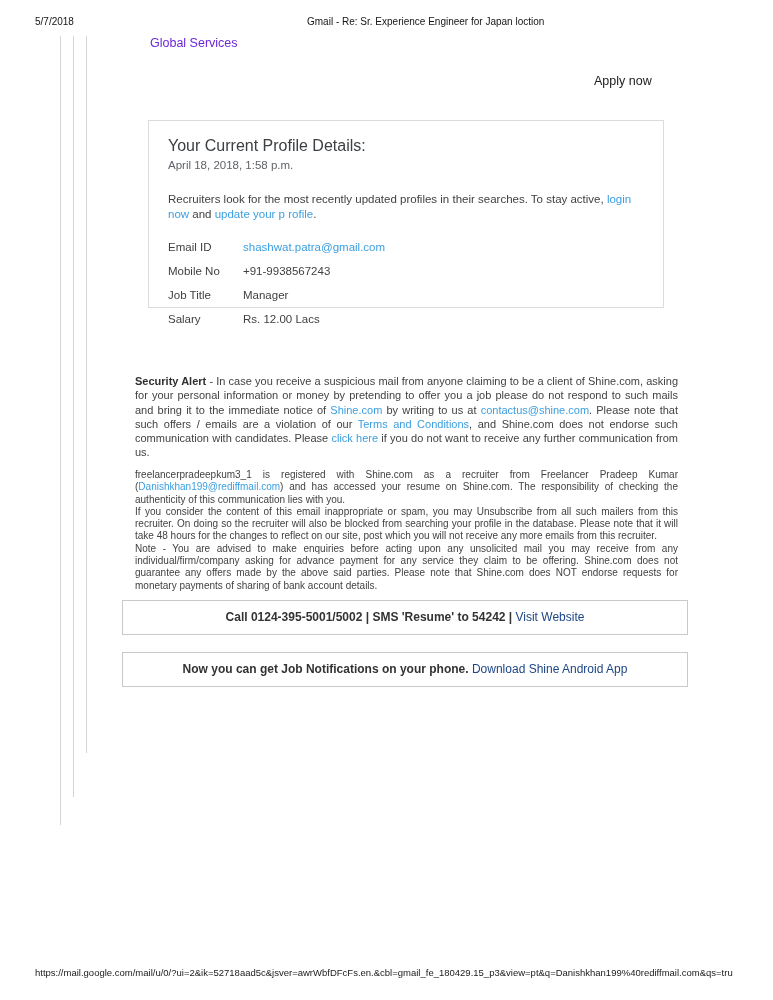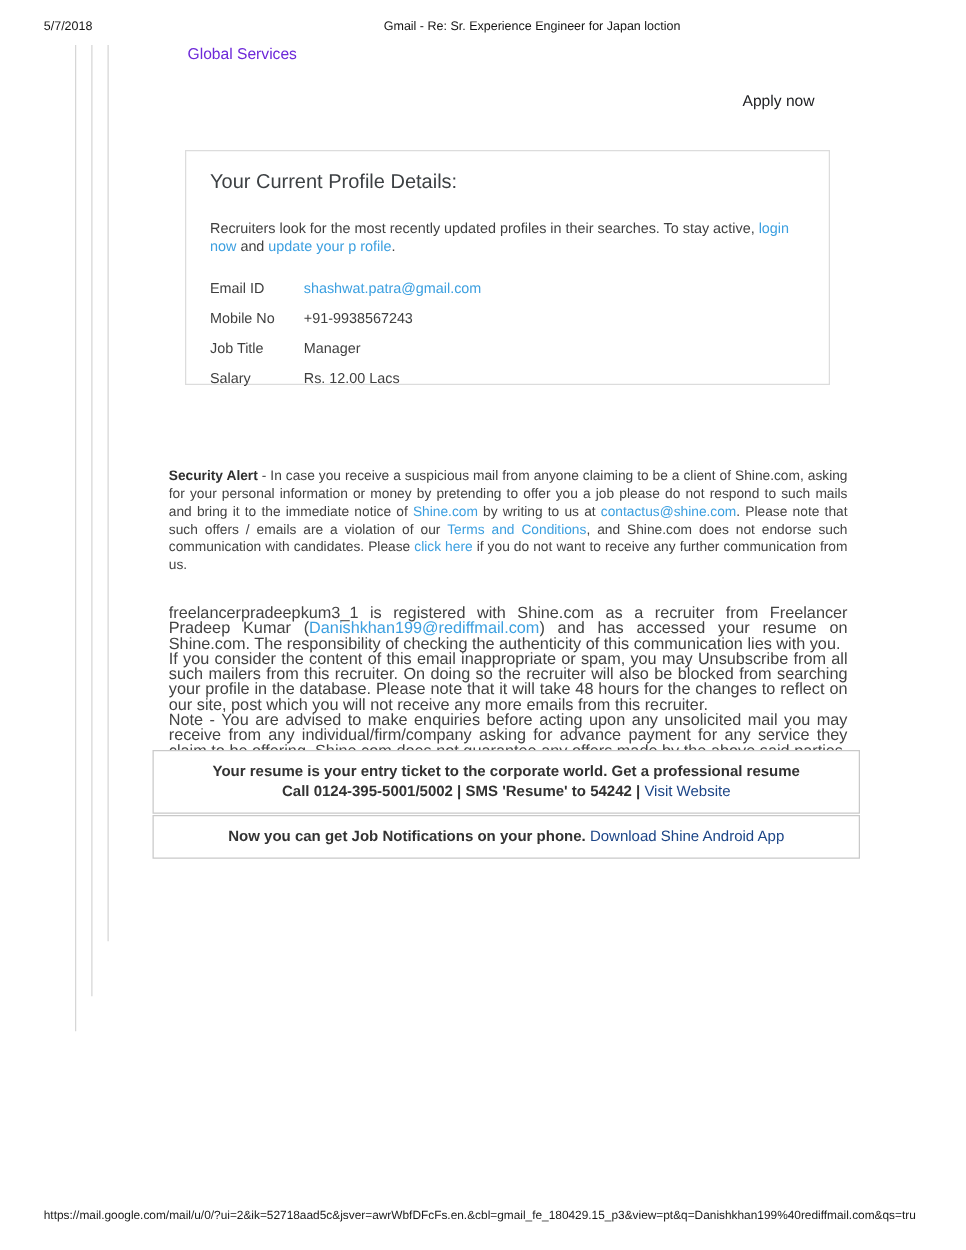--- a/index.html
+++ b/index.html
@@ -40,22 +40,22 @@
   .fields       { margin-top:19px; }
   .field-row    { display:flex; font-size:11.5px; line-height:12px; margin-bottom:12px; color:#3f3f3f; }
   .field-label  { width:75px; flex:0 0 75px; }
 
   
   #security-para {
     left:135px; top:374px; width:543px;
     font-size:11px; line-height:14.3px; text-align:justify; color:#424242;
   }
   #recruiter-block {
-    left:135px; top:484px; width:543px;
-    font-size:13px; line-height:12.3px; text-align:justify; color:#424242;
+    left:135px; top:469px; width:543px;
+    font-size:10px; line-height:12.3px; text-align:justify; color:#424242;
   }
   #recruiter-block p { margin:0; }
 
   
   .blue     { color:#3b9fe0; cursor:pointer; text-decoration:none; }
   .darkblue { color:#1c4587; cursor:pointer; font-weight:normal; text-decoration:none; }
   b.alert-label { color:#2f2f2f; }
 
   
   .banner {
@@ -76,20 +76,21 @@
 <div class="abs vline" id="vline1"></div>
 <div class="abs vline" id="vline2"></div>
 <div class="abs vline" id="vline3"></div>
 
 <div class="abs" id="sender-title">Global Services</div>
 
 <div class="abs" id="apply-now">Apply now</div>
 
 <div class="abs" id="profile-card">
   <div class="card-heading">Your Current Profile Details:</div>
+  <div class="card-date">April 18, 2018, 1:58 p.m.</div>
   <div class="card-intro"><span>Recruiters look for the most recently updated profiles in their searches. To stay active, </span><span class="blue">login now</span><span> and </span><span class="blue">update your p rofile</span><span>.</span></div>
   <div class="fields">
     <div class="field-row">
       <span class="field-label">Email ID</span>
       <span class="blue">shashwat.patra@gmail.com</span>
     </div>
     <div class="field-row">
       <span class="field-label">Mobile No</span>
       <span>+91-9938567243</span>
     </div>
@@ -106,19 +107,18 @@
 
 <div class="abs" id="security-para"><b class="alert-label">Security Alert</b><span> - In case you receive a suspicious mail from anyone claiming to be a client of Shine.com, asking for your personal information or money by pretending to offer you a job please do not respond to such mails and bring it to the immediate notice of </span><span class="blue">Shine.com</span><span> by writing to us at </span><span class="blue">contactus@shine.com</span><span>. Please note that such offers / emails are a violation of our </span><span class="blue">Terms and Conditions</span><span>, and Shine.com does not endorse such communication with candidates. Please </span><span class="blue">click here</span><span> if you do not want to receive any further communication from us.</span></div>
 
 <div class="abs" id="recruiter-block">
   <p><span>freelancerpradeepkum3_1 is registered with Shine.com as a recruiter from Freelancer Pradeep Kumar (</span><span class="blue">Danishkhan199@rediffmail.com</span><span>) and has accessed your resume on Shine.com. The responsibility of checking the authenticity of this communication lies with you.</span></p>
   <p>If you consider the content of this email inappropriate or spam, you may Unsubscribe from all such mailers from this recruiter. On doing so the recruiter will also be blocked from searching your profile in the database. Please note that it will take 48 hours for the changes to reflect on our site, post which you will not receive any more emails from this recruiter.</p>
   <p>Note - You are advised to make enquiries before acting upon any unsolicited mail you may receive from any individual/firm/company asking for advance payment for any service they claim to be offering. Shine.com does not guarantee any offers made by the above said parties. Please note that Shine.com does NOT endorse requests for monetary payments of sharing of bank account details.</p>
 </div>
 
 <div class="abs banner" id="banner1">
-  <div>Your resume is your entry ticket to the corporate world. Get a professional resume</div>
   <div><span>Call 0124-395-5001/5002 | SMS 'Resume' to 54242 | </span><span class="darkblue">Visit Website</span></div>
 </div>
 
 <div class="abs banner" id="banner2"><span>Now you can get Job Notifications on your phone. </span><span class="darkblue">Download Shine Android App</span></div>
 
 <div class="abs" id="footer-url">https://mail.google.com/mail/u/0/?ui=2&amp;ik=52718aad5c&amp;jsver=awrWbfDFcFs.en.&amp;cbl=gmail_fe_180429.15_p3&amp;view=pt&amp;q=Danishkhan199%40rediffmail.com&amp;qs=tru</div>
 
 </body></html>

